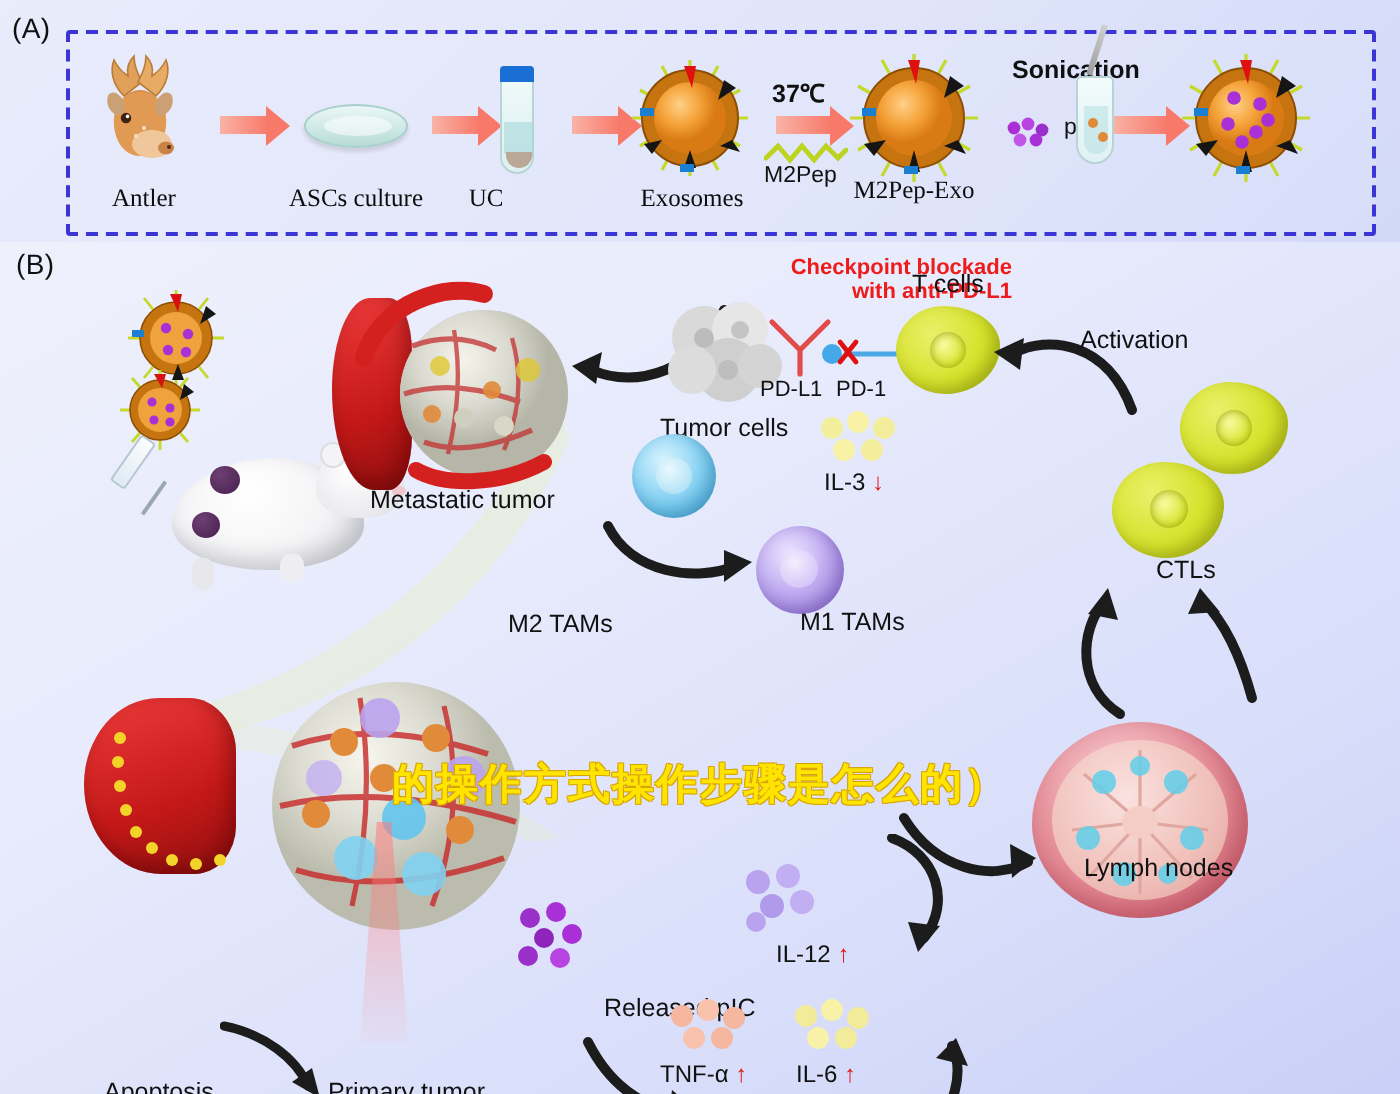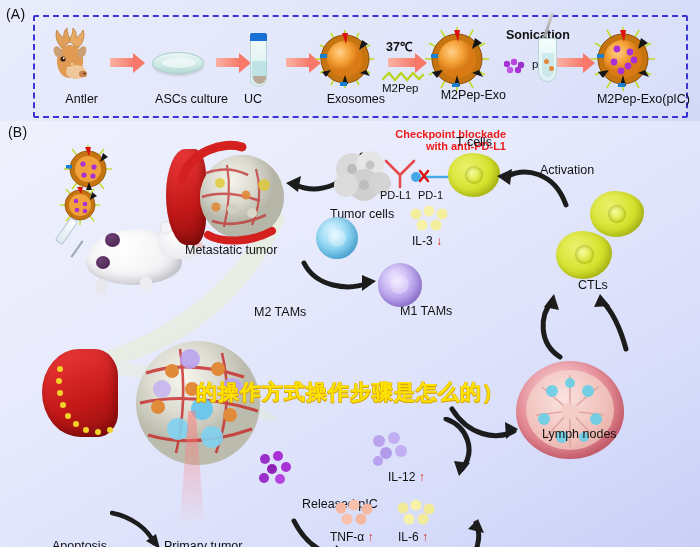--- a/index.html
+++ b/index.html
@@ -40,22 +40,22 @@
     font-family: "Liberation Sans", sans-serif;
     letter-spacing: .2px;
   }
   #tag-a { left: 6px; top: 6px; }
 
   .stage-label {
     position: absolute;
     font-size: 12.5px;
     color: #0d0d0d;
     white-space: nowrap;
-    text-align: right;
-    font-family: Liberation Sans, sans-serif;
+    text-align: center;
+    font-family: Liberation Serif, serif;
   }
 
   
   .pink-arrow {
     position: absolute;
     height: 9px;
     background: linear-gradient(90deg, #f9b3a6 0%, #f8796a 100%);
   }
   .pink-arrow::after {
     content: "";
@@ -425,21 +425,20 @@
       <circle cx="31" cy="45" r="3.4" fill="#a830d6"></circle>
         <circle cx="44" cy="34" r="3.4" fill="#a830d6"></circle>
       <polygon points="30,4 36,4 34,16" fill="#e01010"></polygon>
       <polygon points="51,12 58,17 48,23" fill="#151515"></polygon>
       <polygon points="55,44 59,51 48,47" fill="#151515"></polygon>
       <polygon points="30,60 36,60 33,49" fill="#151515"></polygon>
       <polygon points="8,46 13,52 19,44" fill="#151515"></polygon>
       <rect x="7" y="28" width="7" height="4" fill="#1a7fd0"></rect>
       <rect x="28" y="57" width="7" height="4" fill="#1a7fd0"></rect>
     </svg>
-    <div class="stage-label" style="left:560px; top:92px; width:130px;">M2Pep-Exo(pIC)</div>
   </div>
 
   <div id="panel-b">
     <div class="panel-tag" style="left:8px; top:3px;">(B)</div>
 
     <svg style="position:absolute;left:62px;top:22px;width:52px;height:52px;" viewBox="0 0 52 52">
       <g stroke="#c4d92a" stroke-width="1.4">
         <line x1="26" y1="26" x2="26" y2="2"></line>
           <line x1="26" y1="26" x2="42" y2="6"></line>
         <line x1="26" y1="26" x2="50" y2="26"></line>

